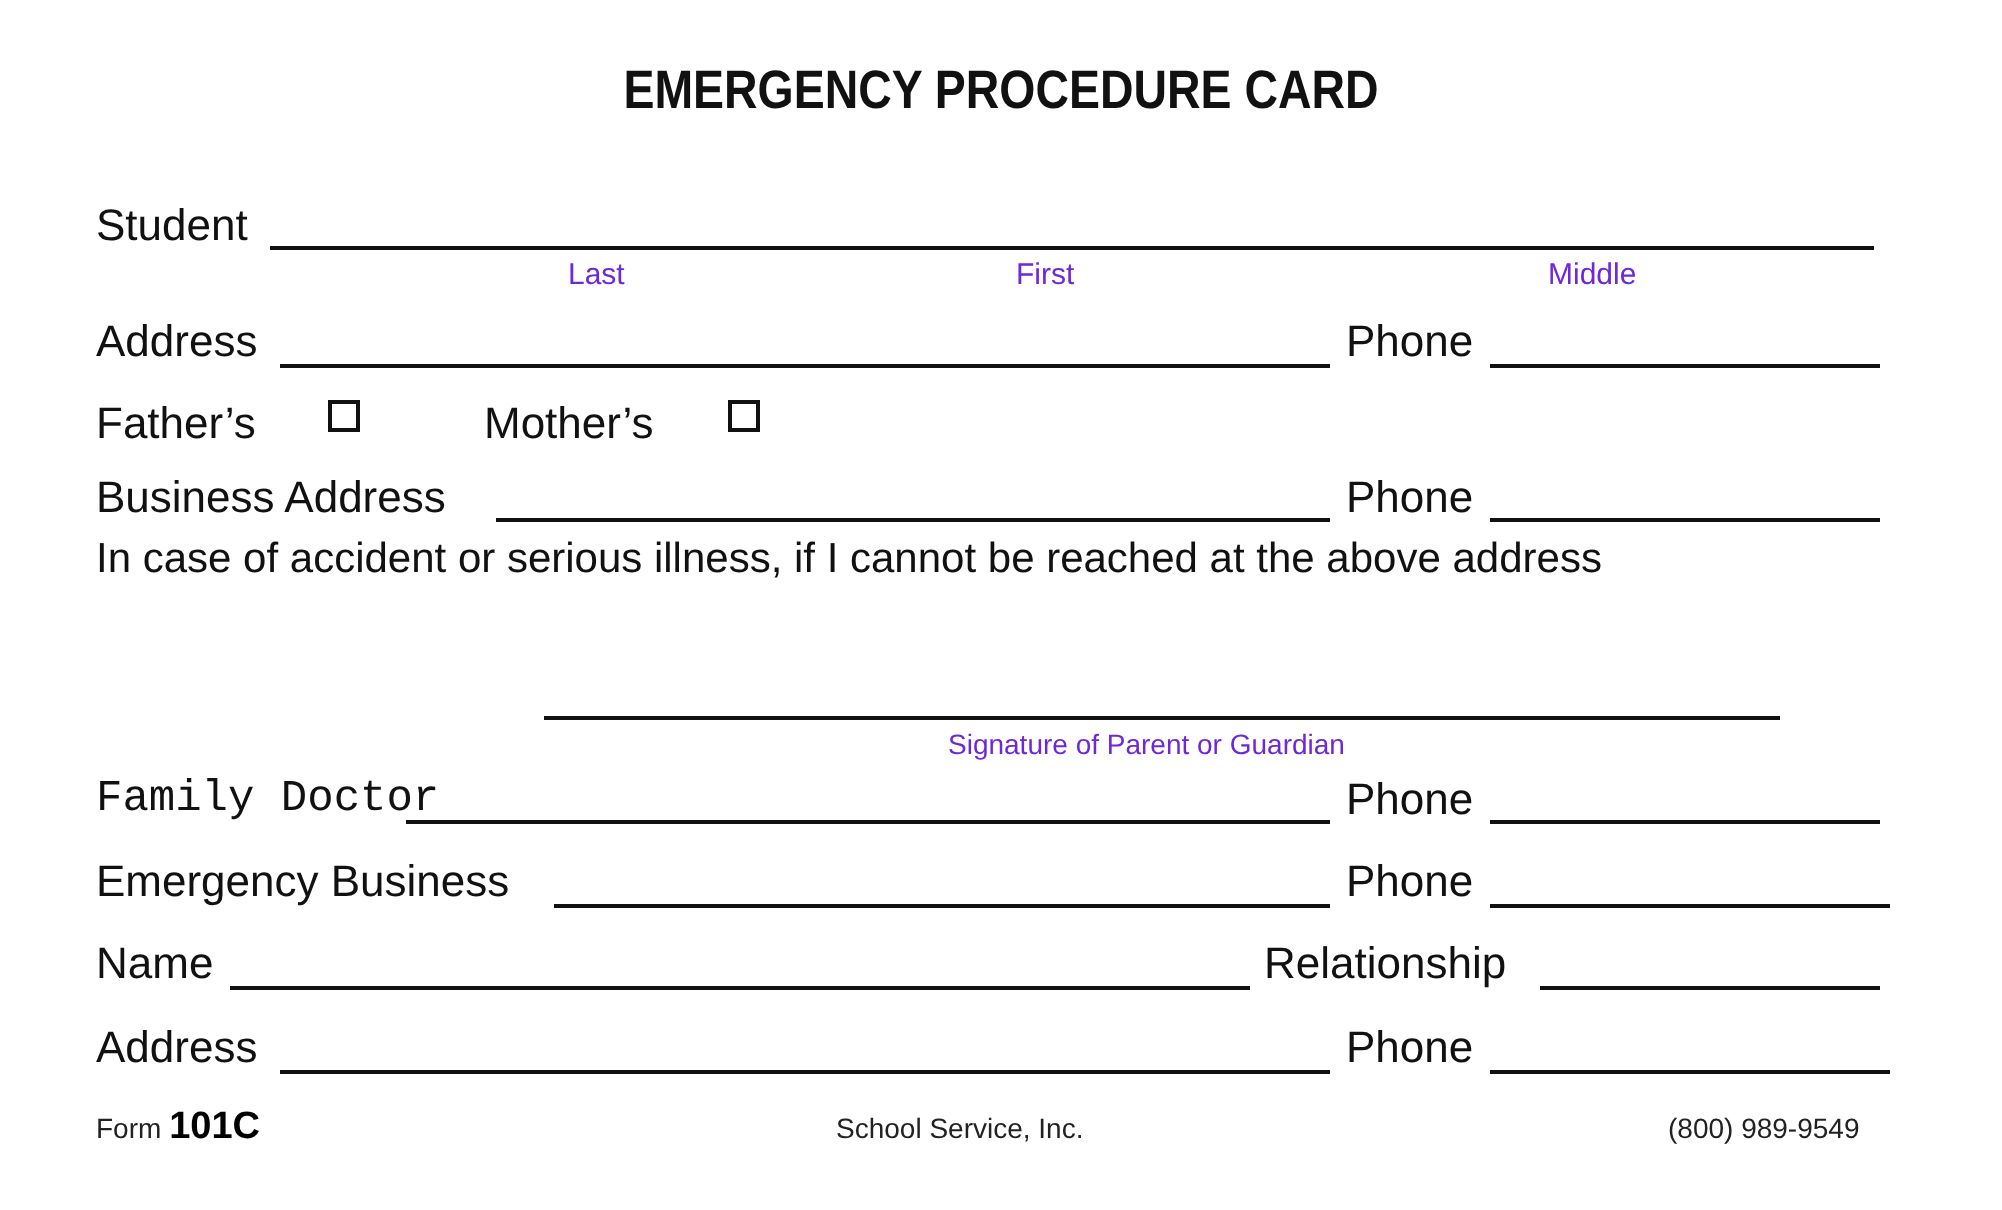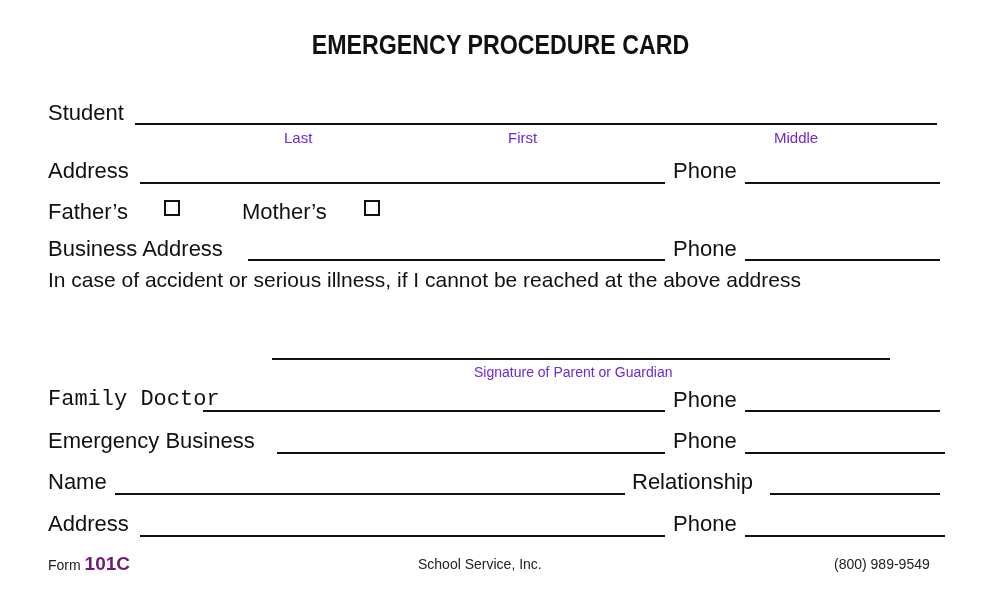--- a/index.html
+++ b/index.html
@@ -7,21 +7,21 @@
          font-family:"Liberation Sans", sans-serif; color:#111; }
   .abs { position:absolute; white-space:nowrap; }
   .title { left:0; width:1001px; top:30px; text-align:center; font-size:27px;
            font-weight:bold; letter-spacing:0px; transform:scaleX(0.86); transform-origin:center; }
   .lbl { font-size:22px; line-height:24px; }
   .line { position:absolute; height:0; border-top:2px solid #111; }
   .small { font-size:15px; color:#6d28d9; }
   .box { position:absolute; width:16px; height:16px; border:2.5px solid #111; box-sizing:border-box; }
   .para { font-size:21px; line-height:28px; left:48px; top:266px; white-space:nowrap; }
   .foot { font-size:14px; color:#222; }
-  .foot b { font-size:19px; color:#701a75; }
+  .foot b { font-size:19px; color:#000000; }
 </style>
 </head>
 <body>
 
 <div class="abs title">EMERGENCY PROCEDURE CARD</div>
 
 <div class="abs lbl" style="left:48px;top:101px;">Student</div>
 <div class="line" style="left:135px;top:123px;width:802px;"></div>
 <div class="abs small" style="left:284px;top:129px;">Last</div>
 <div class="abs small" style="left:508px;top:129px;">First</div>

